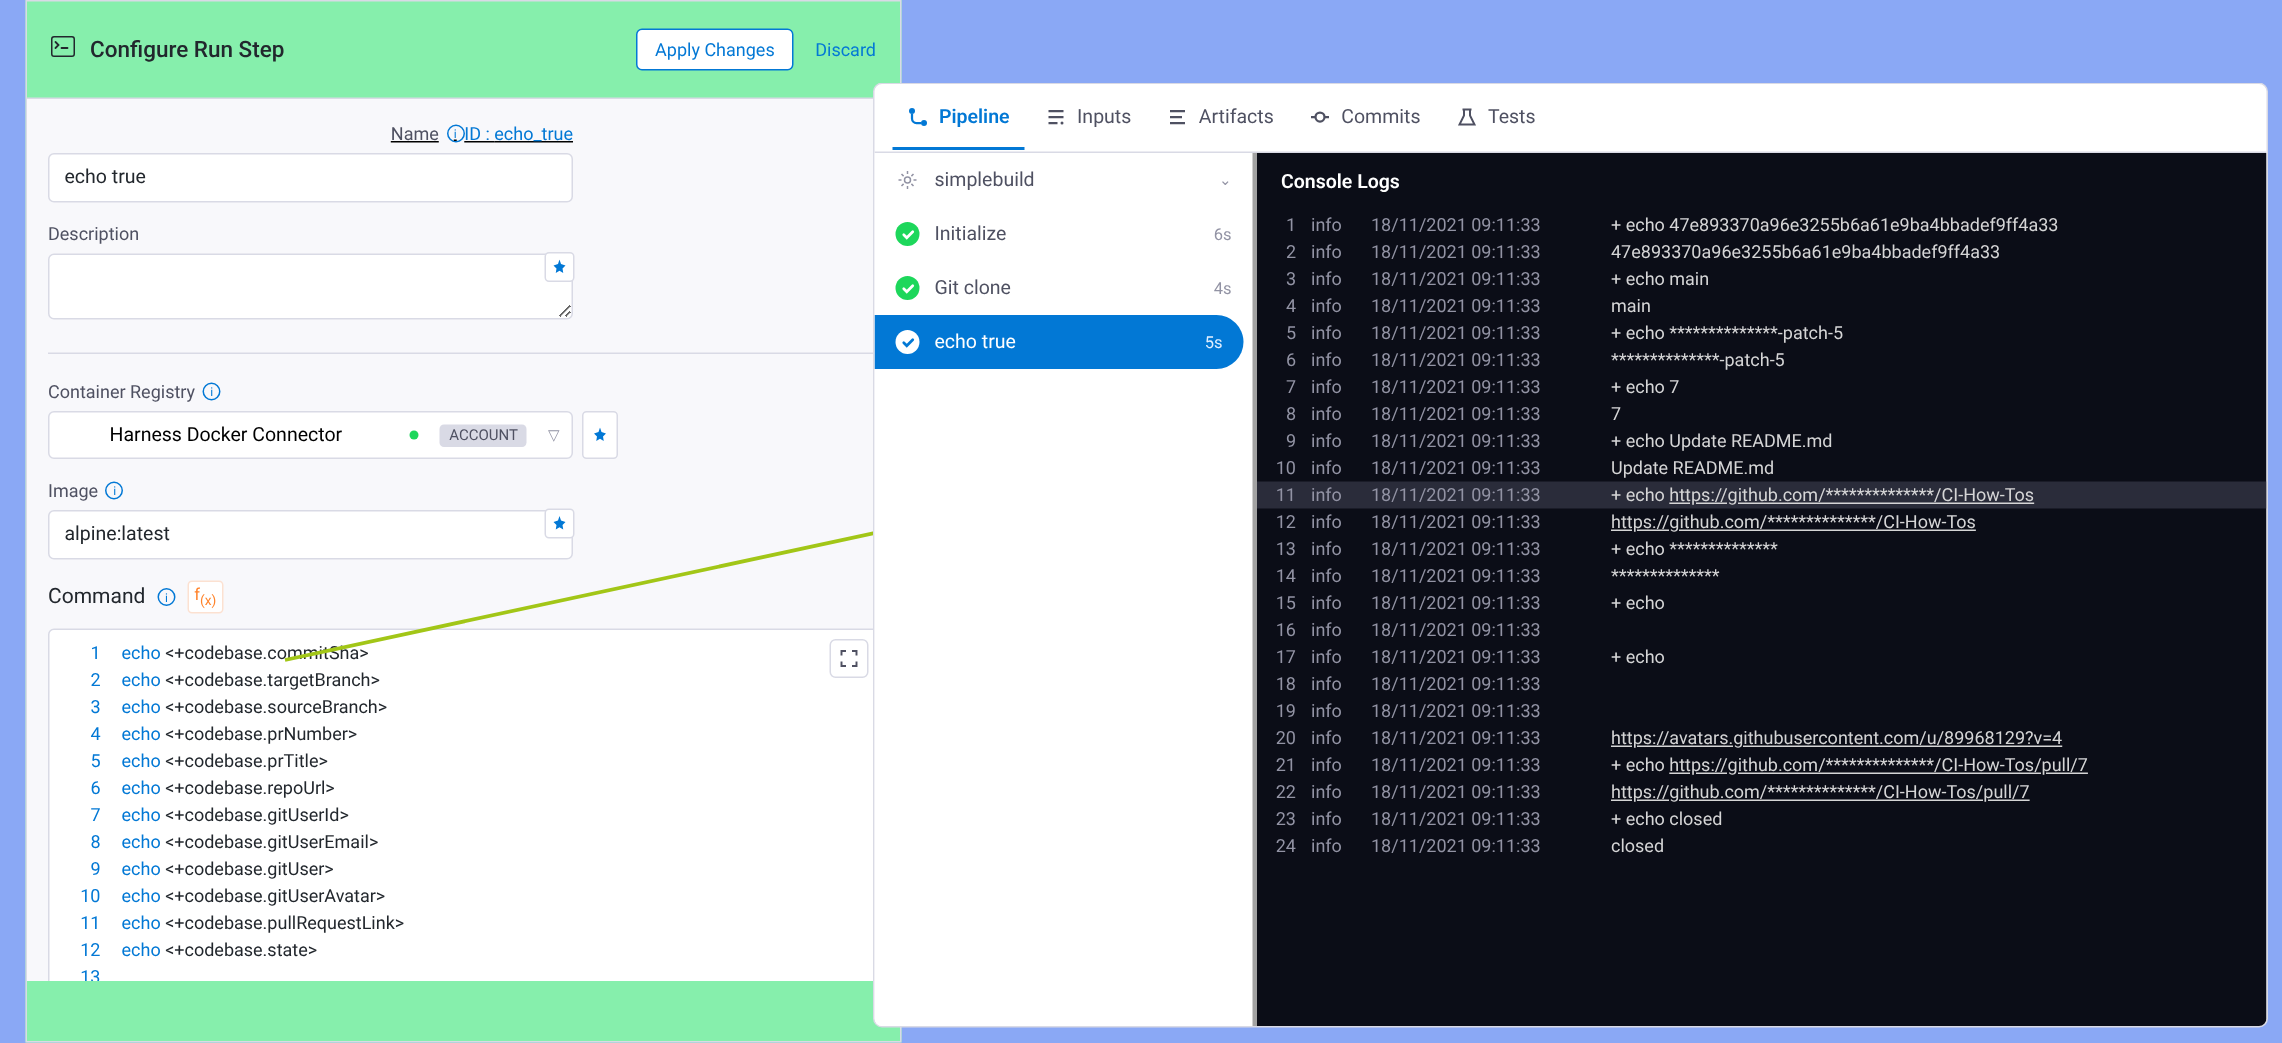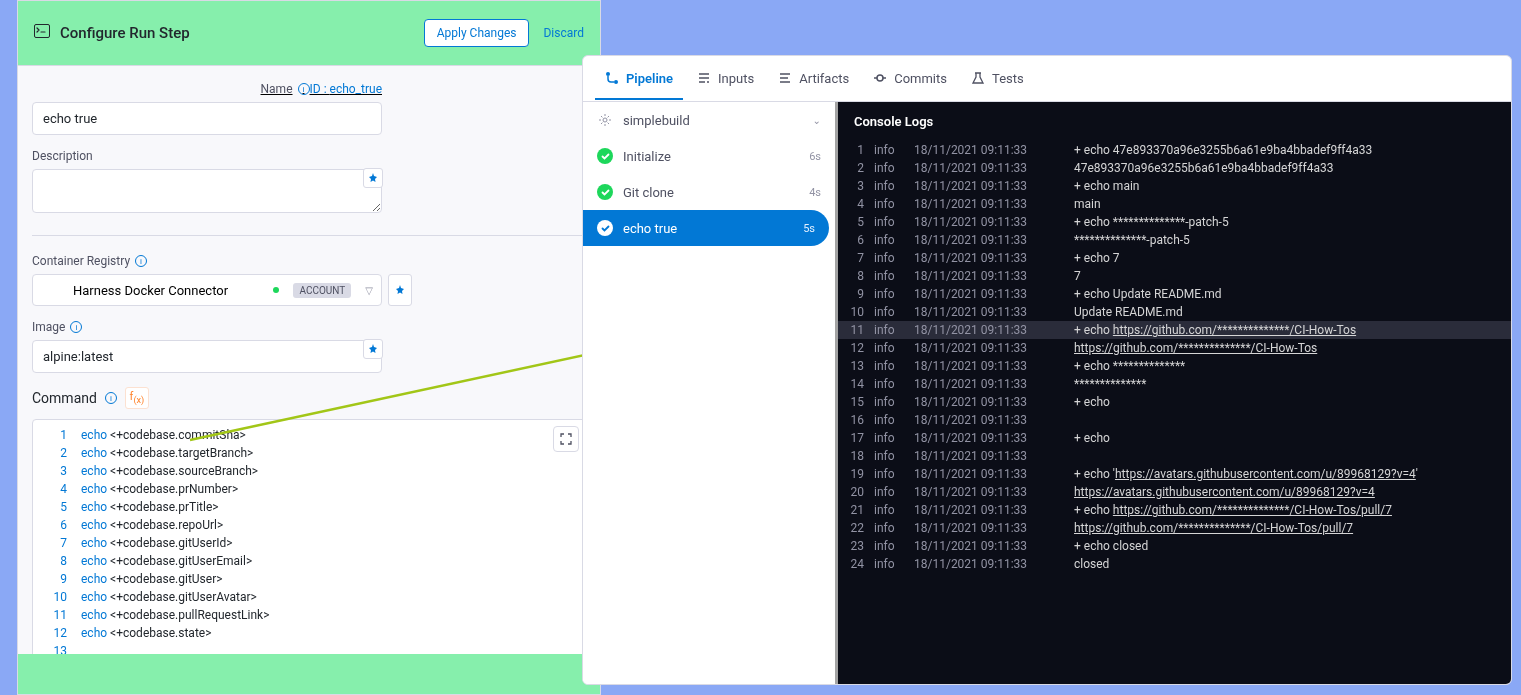--- a/index.html
+++ b/index.html
@@ -446,21 +446,20 @@
           <div class="log-line">
             <span class="log-num">18</span>
             <span class="log-lvl">info</span>
             <span class="log-ts">18/11/2021 09:11:33</span>
             <span class="log-msg"></span>
           </div>
           <div class="log-line">
             <span class="log-num">19</span>
             <span class="log-lvl">info</span>
             <span class="log-ts">18/11/2021 09:11:33</span>
-            <span class="log-msg">+ echo '<a href="#">https://avatars.githubusercontent.com/u/89968129?v=4</a>'</span>
           </div>
           <div class="log-line">
             <span class="log-num">20</span>
             <span class="log-lvl">info</span>
             <span class="log-ts">18/11/2021 09:11:33</span>
             <span class="log-msg"><a href="#">https://avatars.githubusercontent.com/u/89968129?v=4</a></span>
           </div>
           <div class="log-line">
             <span class="log-num">21</span>
             <span class="log-lvl">info</span>

